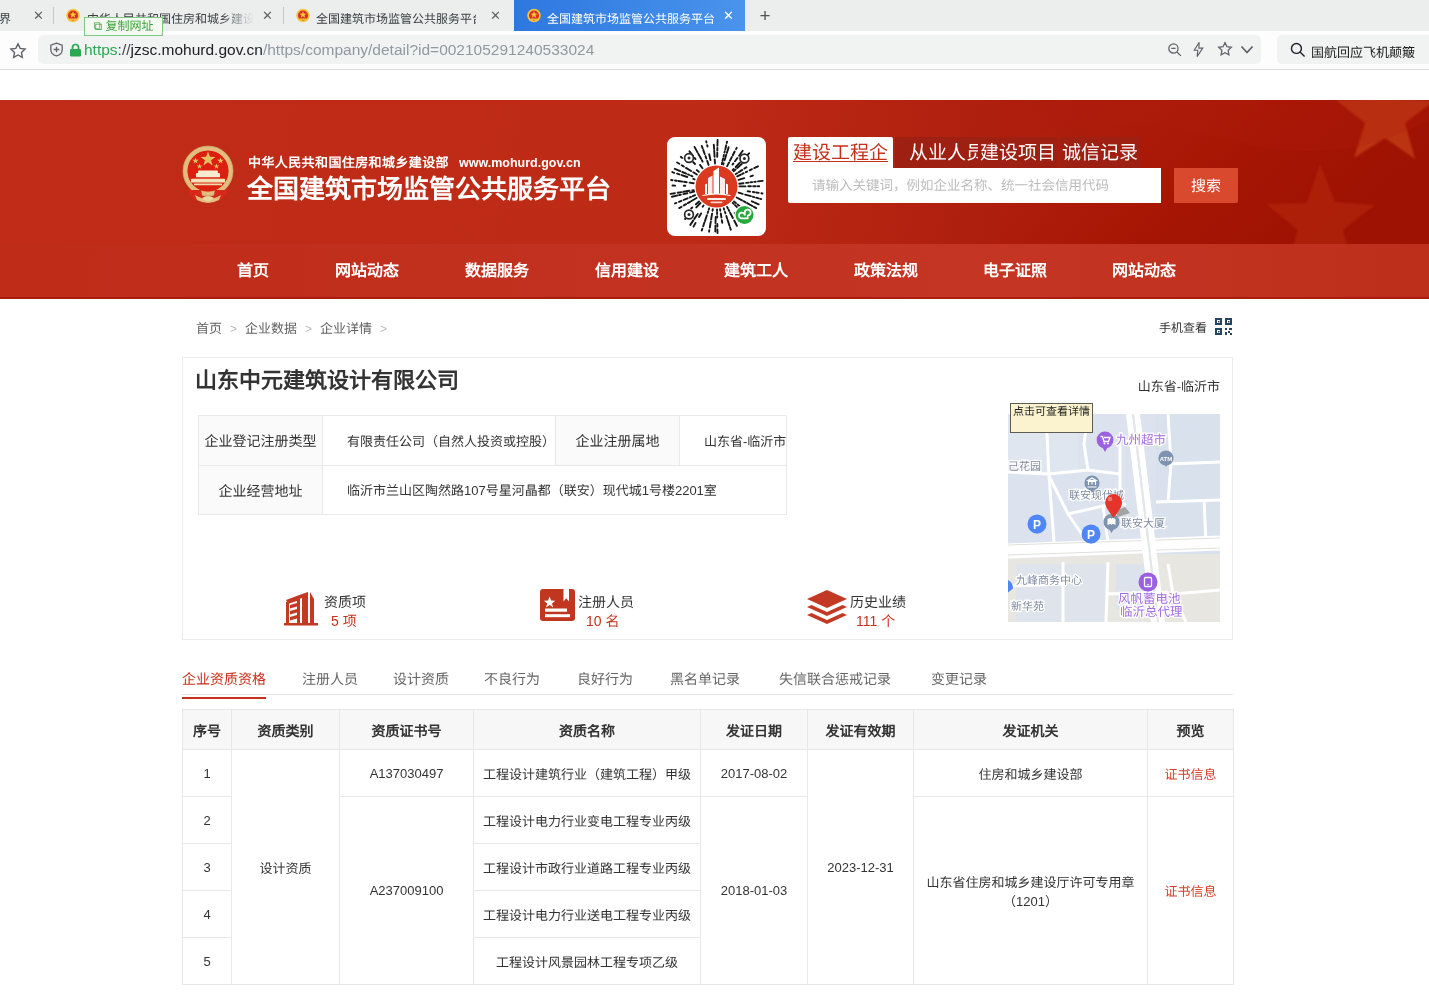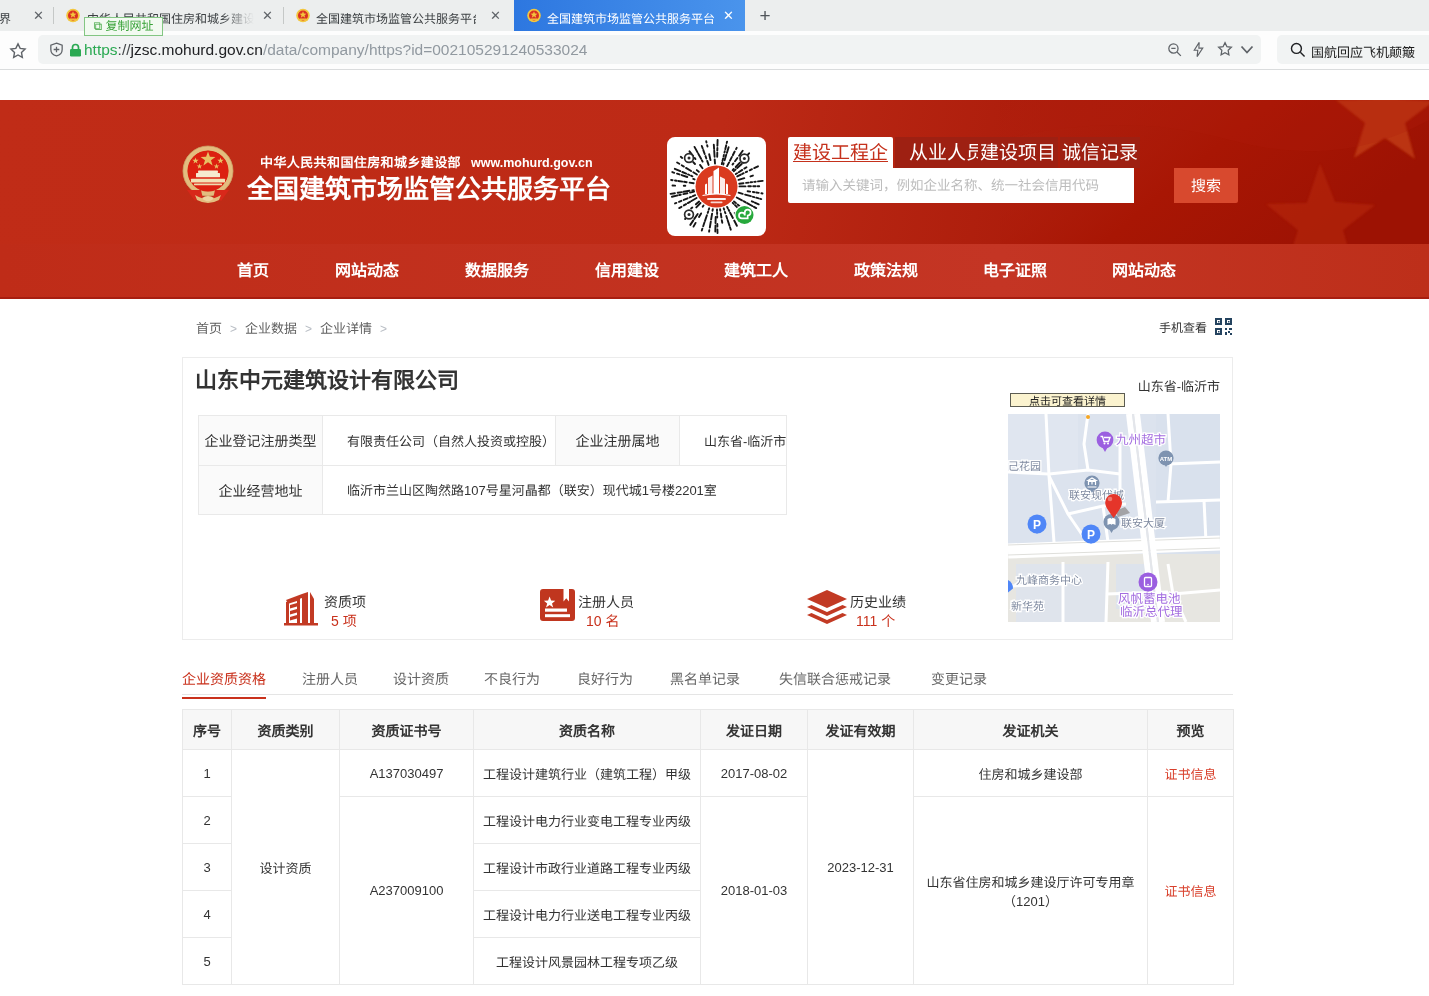--- a/index.html
+++ b/index.html
@@ -31,50 +31,50 @@
 
 
 #header { position:absolute; left:0; top:100px; width:1429px; height:144px;
   background:linear-gradient(100deg,#c02c17 0%,#bd2a16 50%,#aa1b0a 75%,#9d1305 100%);
   overflow:hidden; }
 #nav { position:absolute; left:0; top:244px; width:1429px; height:55px;
   background:linear-gradient(90deg,#bf2c18 0%,#c43524 70%,#bd2f1a 100%);
   border-bottom:2px solid #a71e10; }
 .navitem { position:absolute; top:0; height:53px; line-height:53px; color:#fff;
   font-size:16px; font-weight:bold; text-align:center; transform:translateX(-50%); white-space:nowrap; }
-#sitetitle1 { position:absolute; left:260px; top:52px; color:#fff; font-size:13px; font-weight:bold; letter-spacing:0.4px; }
+#sitetitle1 { position:absolute; left:248px; top:52px; color:#fff; font-size:13px; font-weight:bold; letter-spacing:0.4px; }
 #sitetitle1 b { margin-left:10px; letter-spacing:0; font-size:12.5px; }
 #sitetitle2 { position:absolute; left:247px; top:68px; color:#fff; font-size:26px; font-weight:bold; letter-spacing:0px; }
 #qrbox { position:absolute; left:667px; top:37px; width:99px; height:99px; background:#fff; border-radius:8px; }
 #hsearch { position:absolute; left:788px; top:37px; width:450px; height:66px; }
 .htab { position:absolute; top:0; height:31px; line-height:31px; text-align:center; font-size:19px; }
 #htab0 { left:0; width:105px; background:#fff; color:#c5311c; border-radius:2px 2px 0 0; }
 #htab0 u { text-underline-offset:2px; }
 .htabdark { background:#9e2012; color:#fff; }
-#hinput { position:absolute; left:0; top:31px; width:346px; height:35px; background:#fff;
-  line-height:35px; color:#bcbcbc; font-size:13.5px; padding-left:14px; border-radius:0 0 0 2px; }
+#hinput { position:absolute; left:0; top:31px; width:373px; height:35px; background:#fff;
+  line-height:35px; color:#bcbcbc; font-size:13.5px; padding-left:24px; border-radius:0 0 0 2px; }
 #hbtn { position:absolute; left:386px; top:31px; width:64px; height:35px; background:#d8492e;
   color:#fff; font-size:15px; text-align:center; line-height:35px; border-radius:0 0 2px 0; }
 
 
 #crumbs { position:absolute; left:176px; top:318px; font-size:13px; color:#5f5f5f;margin-left:20px; }
 #crumbs i { font-style:normal; color:#b8bdc4; margin:0 8px; font-size:12px; }
 #mview { position:absolute; left:1159px; top:318px; font-size:12px; color:#333; }
 #box1 { position:absolute; left:182px; top:357px; width:1051px; height:283px;
   border:1px solid #ececec; background:#fff;padding-left:16px; }
 #cotitle { position:absolute; left:12px; top:4px; font-size:22px; font-weight:bold; color:#333; }
 #coregion { position:absolute; right:12px; top:18px; font-size:13px; color:#333; }
 #infotable { position:absolute; left:15px; top:57px; border-collapse:collapse; }
 #infotable td { border:1px solid #e9e9e9; font-size:13px; color:#333; height:49.5px; }
 #infotable td.lbl { background:#fafafa; text-align:center; width:124px; font-size:14px; }
 #infotable td.val { padding-left:24px; }
 .statlbl { position:absolute; font-size:14px; color:#333; }
 .statval { position:absolute; font-size:14px; color:#c9311c; }
-#maptip { position:absolute; left:1010px; top:393px; background:#fbf3cf; border:1px solid #5c5c52;
-  font-size:11px; color:#222; padding:0 18px; height:14px; line-height:14px; z-index:5; }
+#maptip { position:absolute; left:1010px; top:403px; background:#fbf3cf; border:1px solid #5c5c52;
+  font-size:11px; color:#222; padding:0 2px; height:30px; line-height:14px; z-index:5; }
 
 
 #tabs2 { position:absolute; left:182px; top:664px; width:1051px; height:31px; border-bottom:1px solid #e5e5e5; }
 .t2 { position:absolute; top:4px; font-size:14px; color:#666; white-space:nowrap; }
 #t2a { color:#c9311c; }
 #t2a::after { content:""; position:absolute; left:0; right:0; bottom:-11px; height:2px; background:#c9311c; }
 #table2 { position:absolute; left:182px; top:709px; border-collapse:collapse;border-radius:27px; }
 #table2 th, #table2 td { border:1px solid #e8e8e8; font-size:14px; color:#333;
   text-align:center; font-weight:normal; }
 #table2 td { font-size:13px; }
@@ -127,21 +127,21 @@
       </svg>
     <div id="urlfield">
       <svg class="abs" style="left:10px;top:6px;" width="17" height="17" viewBox="0 0 24 24" fill="none" stroke="#5f6368" stroke-width="1.8">
           <path d="M12 3l8 3v6c0 5-3.5 8-8 9-4.5-1-8-4-8-9V6z"></path>
           <path d="M12 8v8M8 12h8"></path>
         </svg>
       <svg class="abs" style="left:31px;top:8px;" width="13" height="14" viewBox="0 0 13 14">
           <rect x="1" y="6" width="11" height="7.5" rx="1.2" fill="#2aa952"></rect>
           <path d="M3.5 6V4.5a3 3 0 0 1 6 0V6" fill="none" stroke="#2aa952" stroke-width="1.7"></path>
         </svg>
-      <div id="urltext"><span style="color:#2aa952;">https</span><span style="color:#44474a;">://</span><span>jzsc.mohurd.gov.cn</span><span style="color:#9199a0;">/data/company/https?id=002105291240533024</span></div>
+      <div id="urltext"><span style="color:#2aa952;">https</span><span style="color:#44474a;">://</span><span>jzsc.mohurd.gov.cn</span><span style="color:#9199a0;">/https/company/detail?id=002105291240533024</span></div>
       <svg class="abs" style="left:1128px;top:6px;" width="17" height="17" viewBox="0 0 24 24" fill="none" stroke="#5f6368" stroke-width="1.8">
           <circle cx="10.5" cy="10.5" r="6.5"></circle>
           <path d="M15.5 15.5L21 21M7.5 10.5h6"></path>
         </svg>
       <svg class="abs" style="left:1152px;top:6px;" width="17" height="17" viewBox="0 0 24 24" fill="none" stroke="#5f6368" stroke-width="1.6">
           <path d="M13 2L6 13h5l-1 9 8-12h-5.5z"></path>
         </svg>
       <svg class="abs" style="left:1178px;top:5px;" width="18" height="18" viewBox="0 0 24 24" fill="none" stroke="#5f6368" stroke-width="1.7">
           <path d="M12 3.5l2.6 5.4 5.9.8-4.3 4.1 1 5.8-5.2-2.8-5.2 2.8 1-5.8-4.3-4.1 5.9-.8z"></path>
         </svg>

